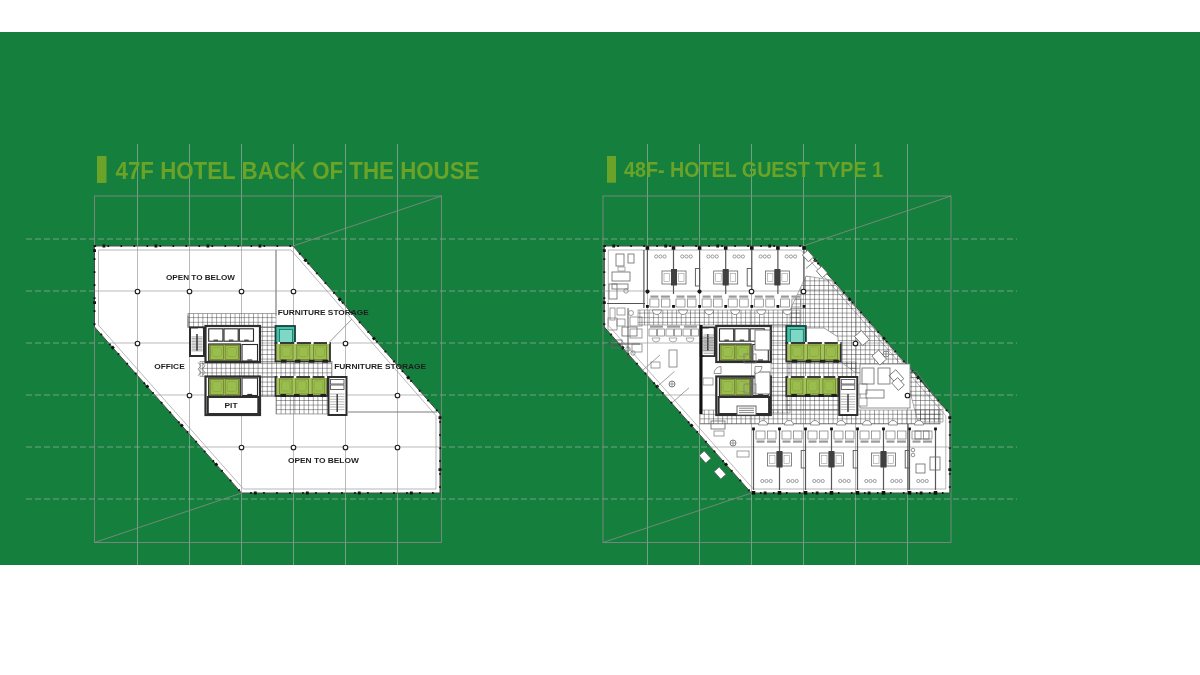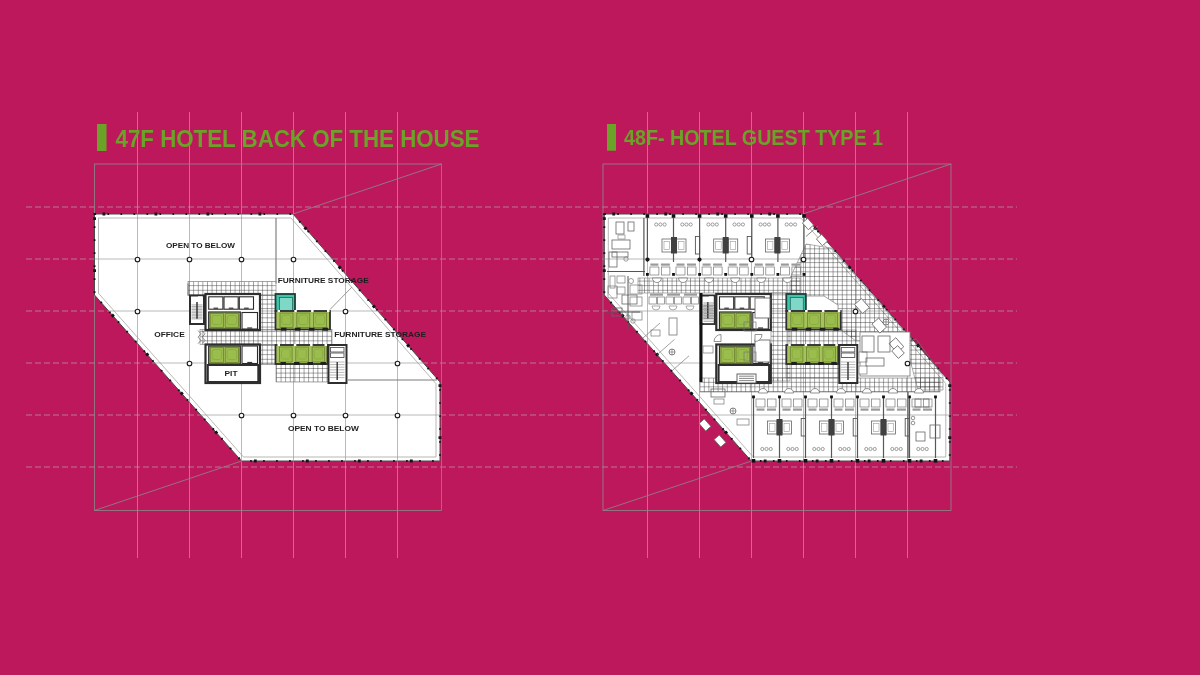--- a/index.html
+++ b/index.html
@@ -1,15 +1,15 @@
 <!DOCTYPE html>
 <html><head><meta charset="utf-8"><style>
 html,body{margin:0;padding:0;background:#fff;}
-#page{position:relative;width:1200px;height:675px;background:#be185d;overflow:hidden;
-font-family:"Liberation Sans",sans-serif;}
+#page{position:relative;width:1200px;height:533px;background:#15803d;overflow:hidden;
+font-family:"Liberation Sans",sans-serif;margin-top:32px;}
 svg{display:block;}
 text{font-family:"Liberation Sans",sans-serif;}
 </style></head><body>
 <div id="page">
 <svg width="1200" height="675" viewBox="0 0 1200 675">
 <defs>
 <pattern id="ht" width="4.6" height="4.6" patternUnits="userSpaceOnUse">
 <path d="M4.6 0H0V4.6" fill="none" stroke="#343434" stroke-width="0.88"></path>
 </pattern>
 <clipPath id="clipL">

